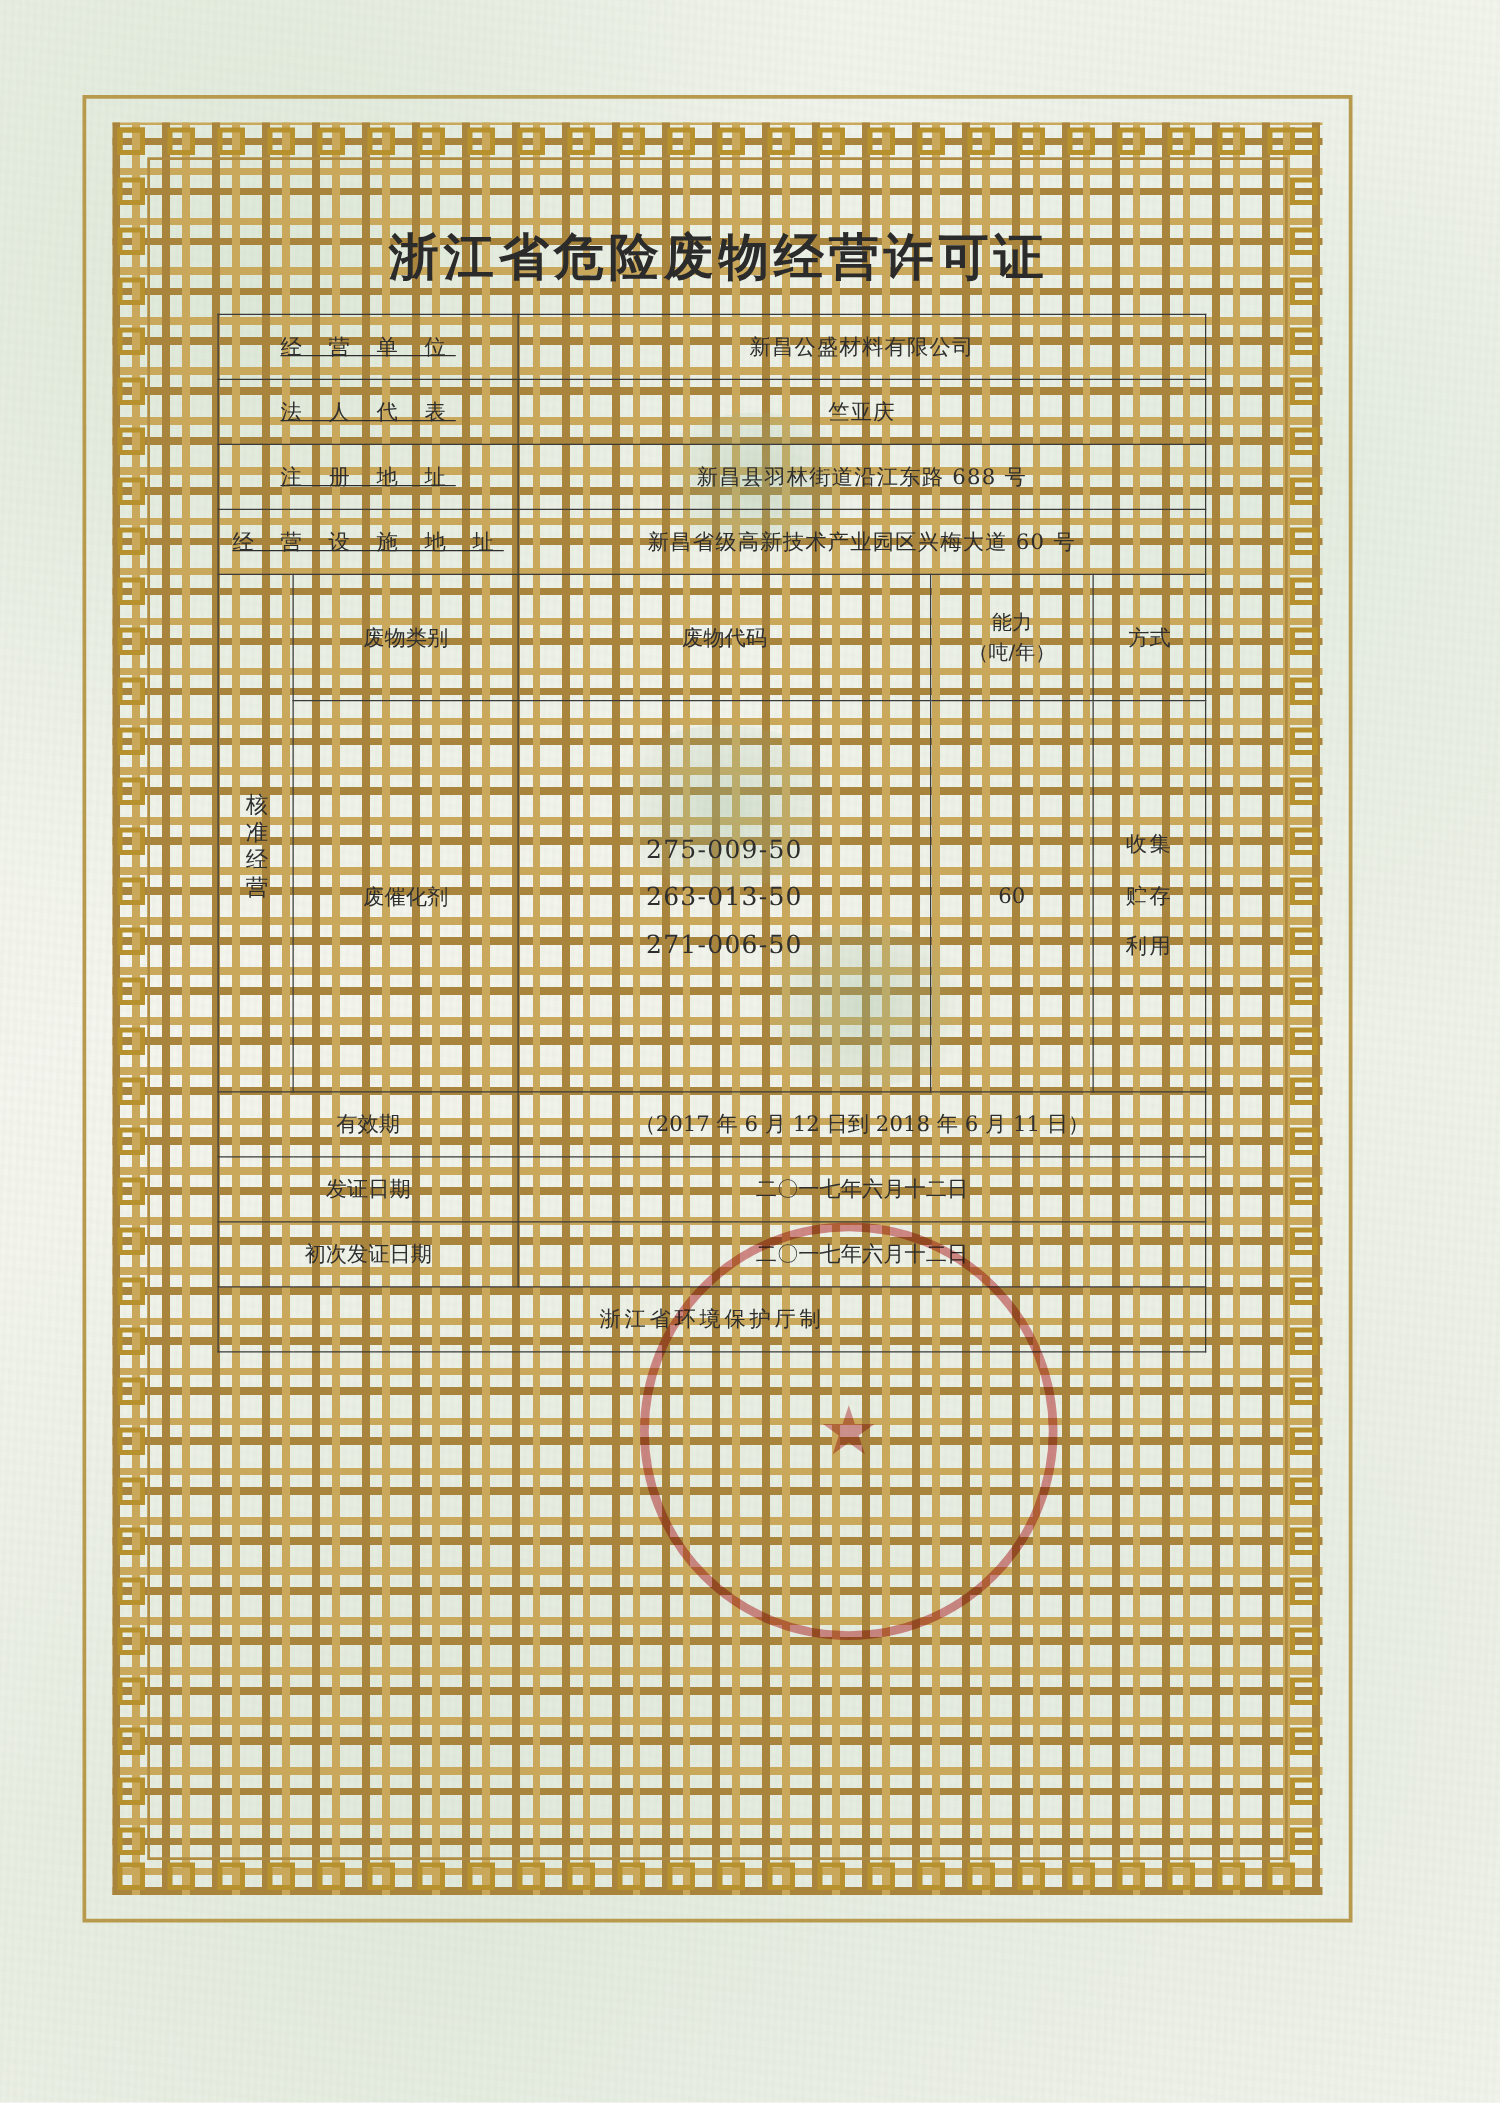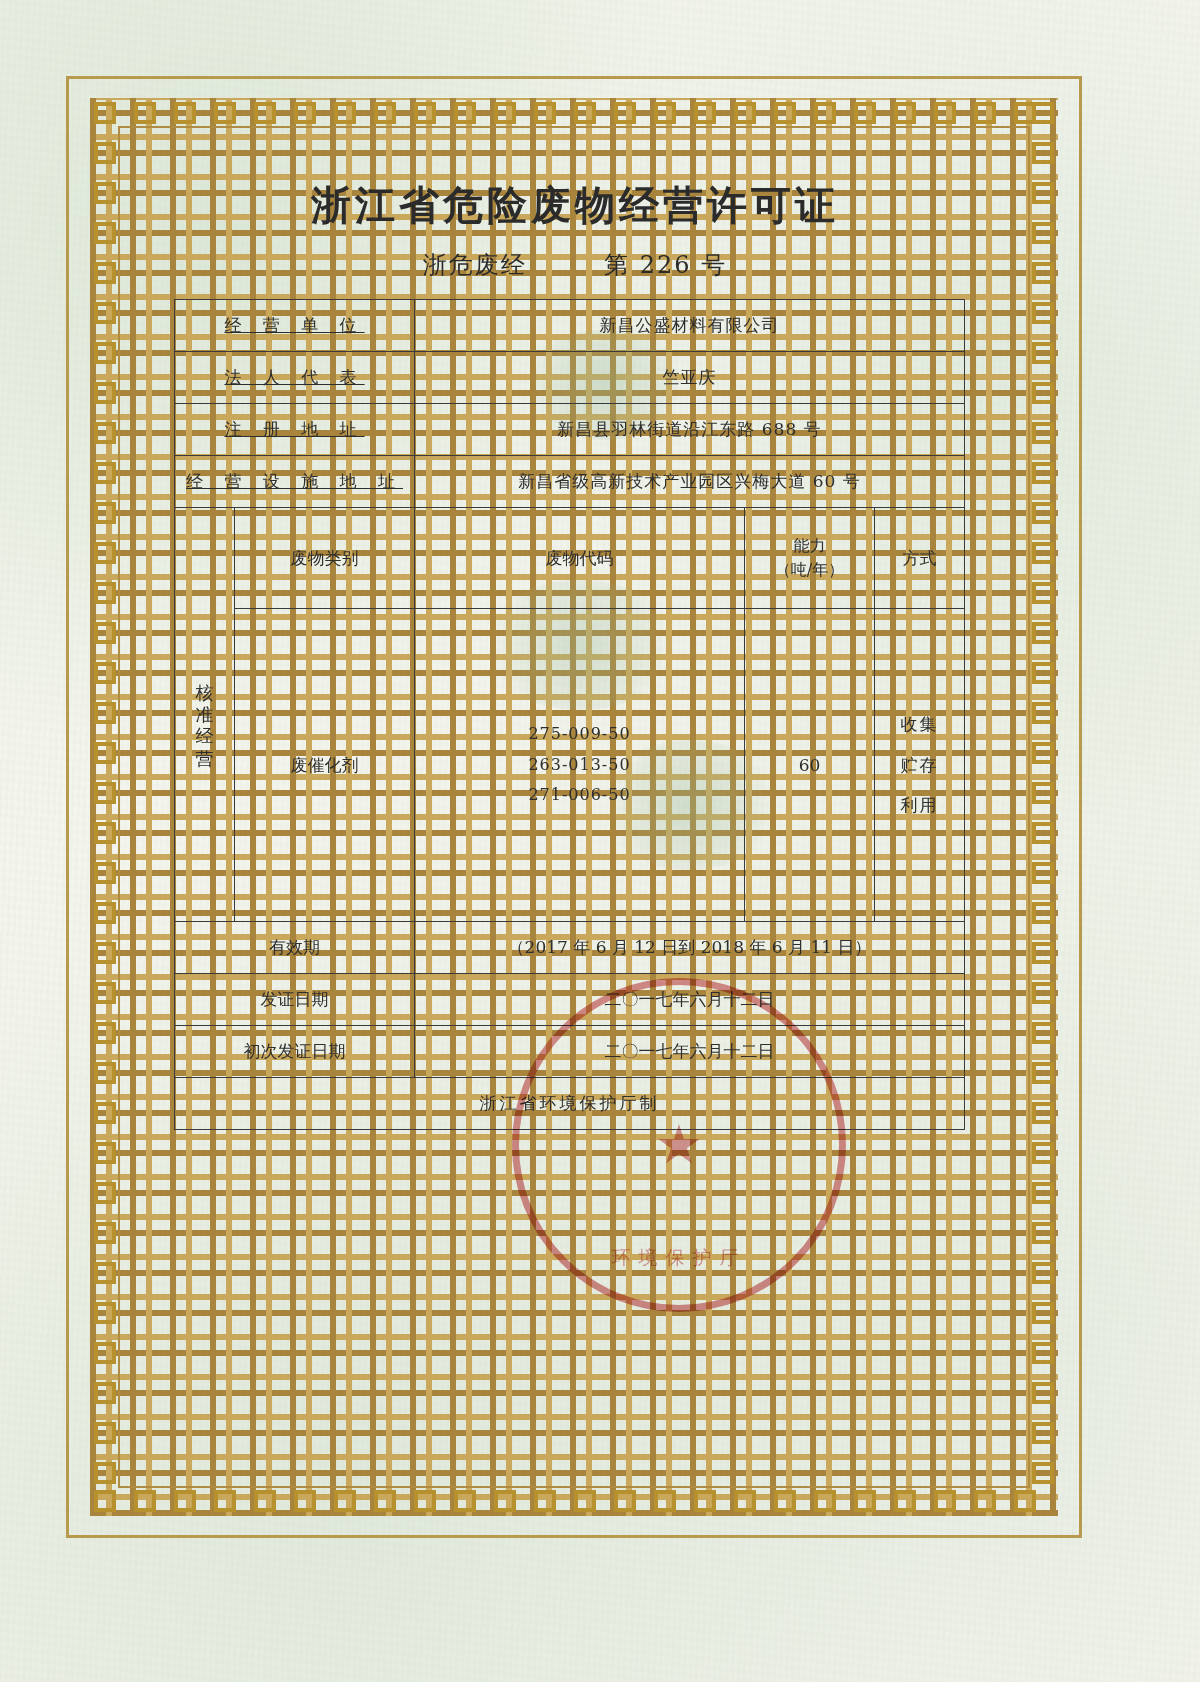--- a/index.html
+++ b/index.html
@@ -153,21 +153,21 @@
   .val { font-size: 17px; letter-spacing: 1px; }
 
   .vert {
     writing-mode: vertical-rl;
     text-orientation: upright;
     letter-spacing: 22px;
     font-size: 18px;
     line-height: 1;
     display: inline-block;
   }
-  .codes div { line-height: 1.9; font-size: 16px; letter-spacing: 1px; }
+  .codes div { line-height: 1.9; font-size: 20px; letter-spacing: 1px; }
   .modes div { line-height: 2.4; font-size: 17px; letter-spacing: 2px; }
   .cap-head div { line-height: 1.5; font-size: 16px; }
 
   .footer-line {
     font-size: 17px;
     letter-spacing: 3px;
     margin-left: 20px;
   }
 
   
@@ -347,25 +347,20 @@
     </div>
 
   <div class="watermark" style="left:520px; top:330px; width:170px; height:110px;"></div>
   <div class="watermark" style="left:480px; top:580px; width:200px; height:130px;"></div>
   <div class="watermark" style="left:600px; top:740px; width:180px; height:130px;"></div>
 
   <div class="content">
 
     <div class="title">浙江省危险废物经营许可证</div>
 
-    <div class="certno">
-      <span>浙危废经</span>
-      <span class="gap"></span>
-      <span>第 226 号</span>
-    </div>
 
     <table class="cert">
       <colgroup>
         <col style="width:60px">
         <col style="width:180px">
         <col style="width:330px">
         <col style="width:130px">
         <col style="width:90px">
       </colgroup>
       <tbody>
@@ -428,15 +423,14 @@
         </tr>
         <tr class="row-h">
           <td colspan="5" class="footer-line">浙江省环境保护厅制</td>
         </tr>
       </tbody>
     </table>
   </div>
 
   <div class="seal">
     <div class="star">★</div>
-    <div class="arc-bottom">环境保护厅</div>
   </div>
 </div>
 
 </body></html>

